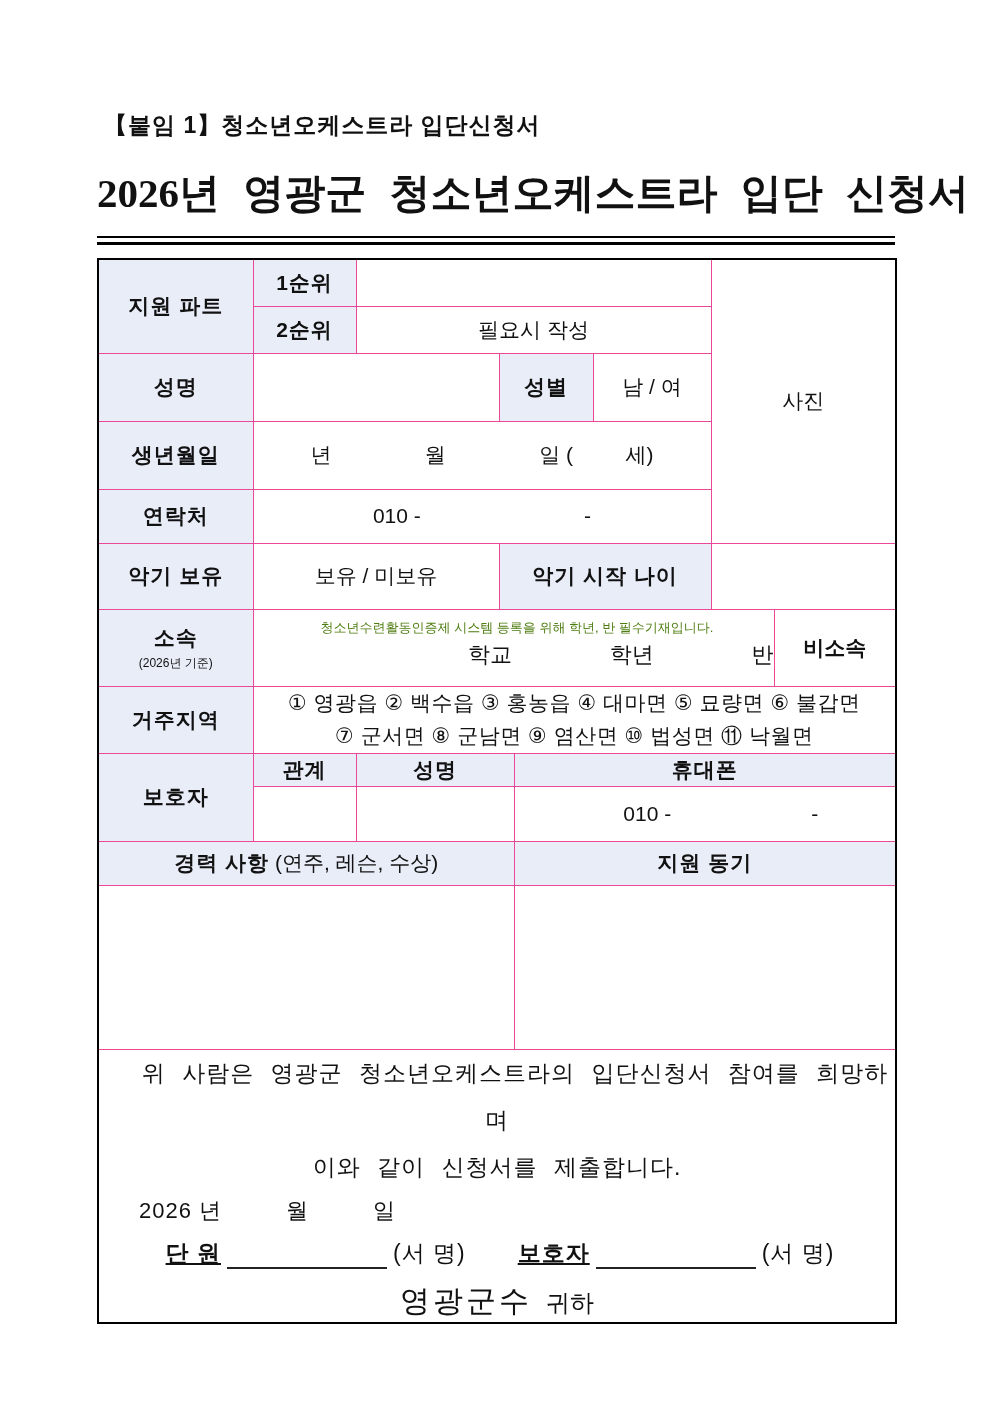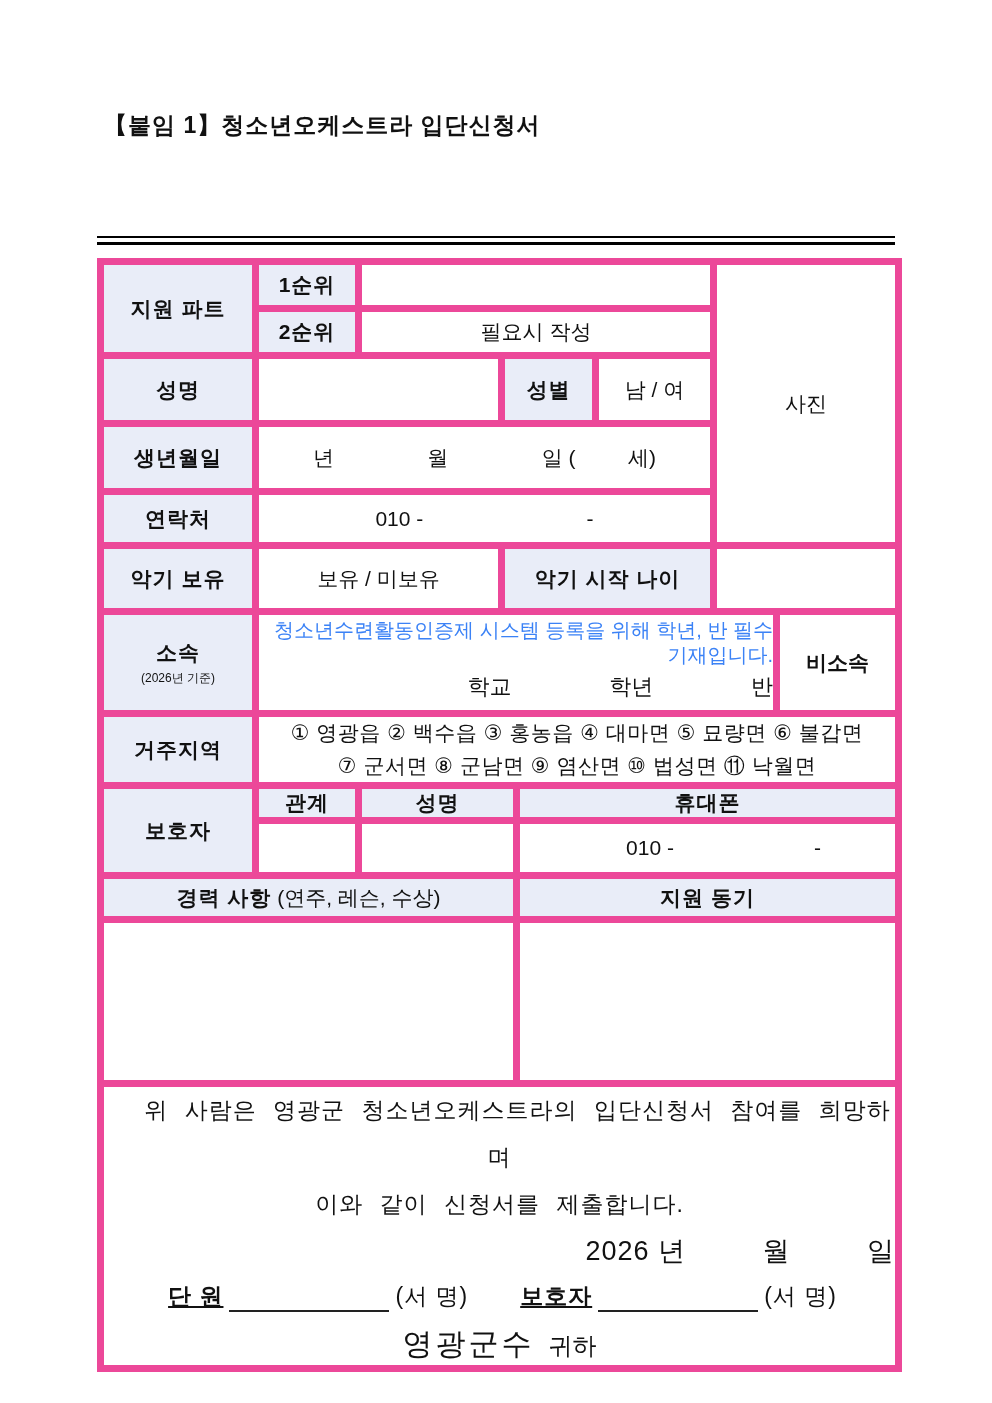--- a/index.html
+++ b/index.html
@@ -20,53 +20,54 @@
   .double-rule {
     position:absolute; left:97px; top:236px; width:798px; height:4px;
     border-top:2px solid #000; border-bottom:3px solid #000;
   }
   table.form {
     position:absolute; left:97px; top:258px; width:798px;
     border-collapse:collapse; table-layout:fixed;
     border:2px solid #000;
   }
   table.form td {
-    border:7px solid #ec4899; padding:0; box-sizing:border-box;
+    border:1px solid #ec4899; padding:0; box-sizing:border-box;
     vertical-align:middle; text-align:center; font-size:21px; color:#111;
     overflow:hidden;
   }
   .hd { background:#e9edf8; font-weight:700; letter-spacing:1px; }
   .pre { white-space:pre; }
   .note-small { font-size:17px; font-weight:400; text-align:left; vertical-align:top; padding:4px 0 0 8px; letter-spacing:0; }
   .sub-label { font-size:12px; font-weight:400; letter-spacing:0; margin-top:3px; }
-  .red-note { color:#3b82f6; font-size:20px; font-weight:400; text-align:right; padding:3px 0 0 7px; letter-spacing:0; line-height:1.25; }
+  .red-note { color:#4d7c0f; font-size:13px; font-weight:400; text-align:center; padding:3px 0 0 7px; letter-spacing:0; line-height:1.25; }
   .aff-fields { white-space:pre; font-size:22px; margin:4px 0 8px 0;text-align:right; }
   .dashed-left { border-left:1px dashed #000 !important;margin-left:36px; }
   .residence-cell { text-align:left; padding-left:12px; line-height:1.55; letter-spacing:0.5px; }
   .fill-left { text-align:left; padding-left:28px; white-space:pre; }
   .career-sub { font-weight:400; letter-spacing:0; }
   .bottom-cell { text-align:left; vertical-align:top; padding:24px 26px 0 34px; }
   .stmt { font-size:23px; line-height:47px; word-spacing:9px; letter-spacing:1px; }
   .stmt-first { text-indent:36px; }
-  .date-line { text-align:right; white-space:pre; font-size:27px; margin-top:5px; letter-spacing:1px; }
+  .date-line { text-align:left; white-space:pre; font-size:22px; margin-top:5px; letter-spacing:1px;margin-left:40px; }
   .sig-line { margin-top:12px; font-size:23px; white-space:nowrap; padding-left:6px; letter-spacing:1px; }
   .uline { display:inline-block; width:160px; height:26px; border-bottom:2px solid #222; margin:0 6px; vertical-align:bottom; }
   .sig-gap { display:inline-block; width:52px; }
   .sig-member, .sig-guardian-lbl { font-weight:700;text-decoration:underline; }
   .recipient-line { margin-top:12px; white-space:nowrap; }
   .recipient-name { font-size:30px; font-weight:400; letter-spacing:3px; }
   .recipient-suffix { font-size:24px; margin-left:14px; }
 </style>
 </head>
 <body>
 
 <div class="page">
 
   <div class="attachment">【붙임 1】청소년오케스트라 입단신청서</div>
 
+  <div class="title">2026년 영광군 청소년오케스트라 입단 신청서</div>
   <div class="double-rule"></div>
 
   <table class="form">
     <colgroup>
       <col style="width:155px">
         <col style="width:103px">
         <col style="width:143px">
         <col style="width:15px">
       <col style="width:79px">
         <col style="width:118px">

